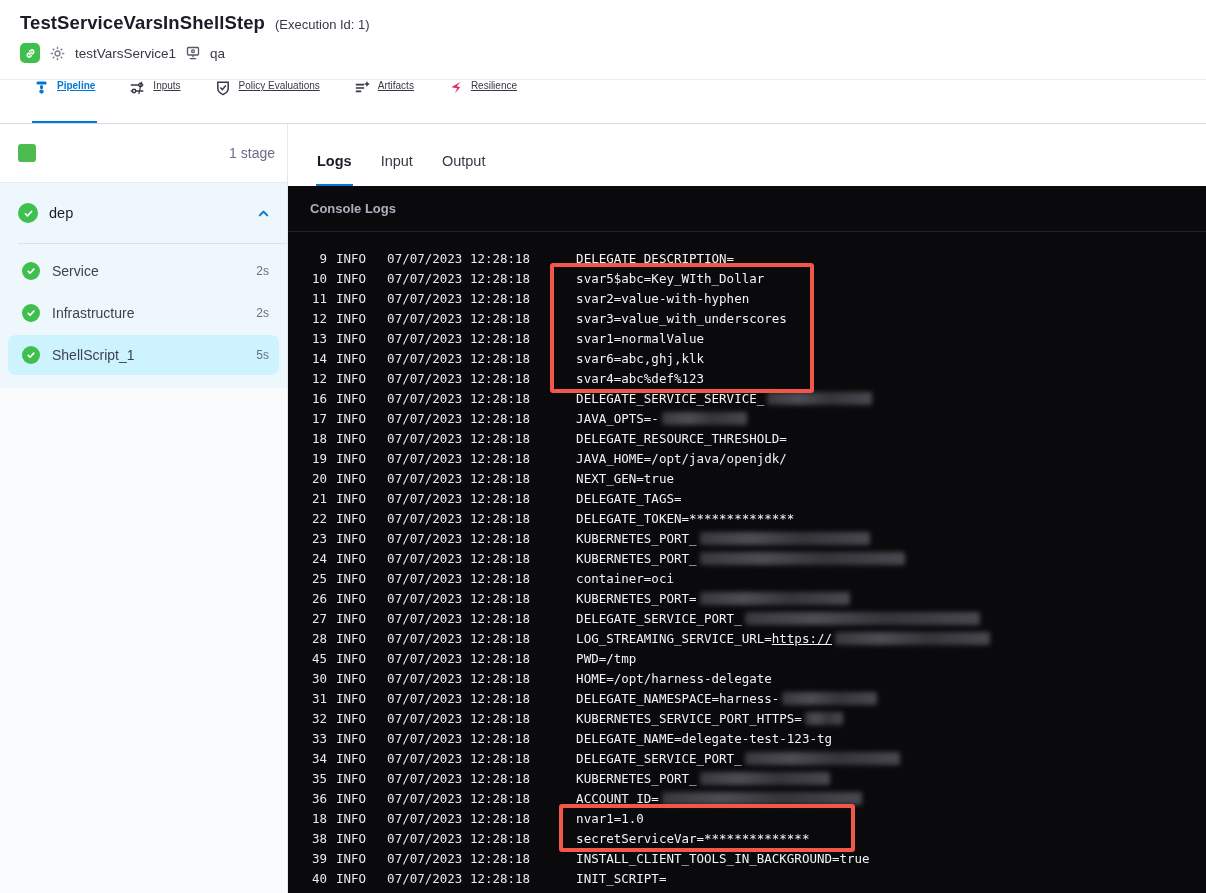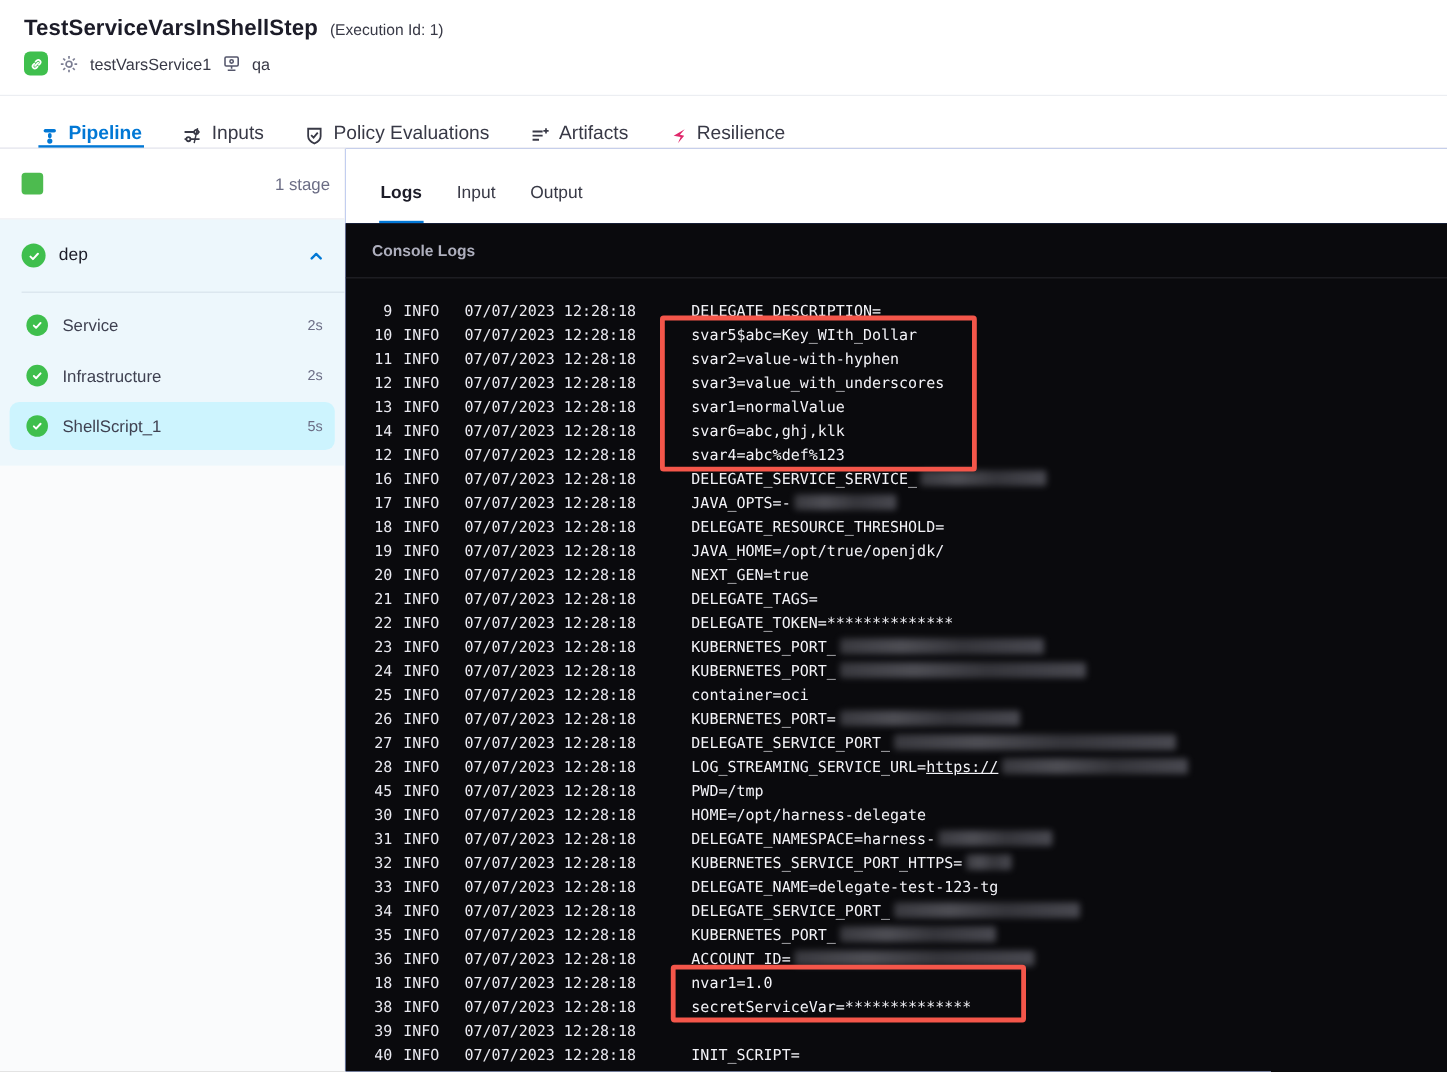--- a/index.html
+++ b/index.html
@@ -13,22 +13,22 @@
   .exec-id { font-size:13px; color:#383946; }
   .meta-row { margin-top:9px; display:flex; align-items:center; gap:9px; }
   .status-chip { width:20px; height:20px; border-radius:5px; background:#3fbf4d;
     display:flex; align-items:center; justify-content:center; }
   .meta-icon { display:flex; align-items:center; }
   .meta-text { font-size:13.5px; color:#383946; }
 
   
   .nav-tabs { height:44px; background:#fff; border-bottom:1px solid #d9dae5;
     display:flex; align-items:stretch; padding-left:32px; gap:30px; }
-  .nav-tab { display:flex; align-items:flex-end; gap:8px; font-size:16px; color:#383946;
-    border-bottom:2px solid transparent; cursor:pointer; padding:0 2px; }
+  .nav-tab { display:flex; align-items:flex-start; gap:8px; font-size:10px; color:#383946;
+    border-bottom:2px solid transparent; cursor:pointer; padding:0 2px;text-decoration:underline; }
   .nav-tab.active { color:#0278d5; font-weight:bold; border-bottom-color:#0278d5; }
   .nav-tab svg { display:block; }
 
   
   .body { display:flex; height:769px; }
 
   
   .sidebar { width:288px; flex:0 0 288px; background:#fafbfc; border-right:1px solid #e6e7ec;
     display:flex; flex-direction:column; }
   .stage-row { height:59px; background:#fff; border-bottom:1px solid #ebecf0;
@@ -233,41 +233,41 @@
           <div class="log-row"><span class="log-num">9</span><span class="log-lvl">INFO</span><span class="log-ts">07/07/2023 12:28:18</span><span class="log-msg"><span>DELEGATE_DESCRIPTION=</span></span></div>
           <div class="log-row"><span class="log-num">10</span><span class="log-lvl">INFO</span><span class="log-ts">07/07/2023 12:28:18</span><span class="log-msg"><span>svar5$abc=Key_WIth_Dollar</span></span></div>
           <div class="log-row"><span class="log-num">11</span><span class="log-lvl">INFO</span><span class="log-ts">07/07/2023 12:28:18</span><span class="log-msg"><span>svar2=value-with-hyphen</span></span></div>
           <div class="log-row"><span class="log-num">12</span><span class="log-lvl">INFO</span><span class="log-ts">07/07/2023 12:28:18</span><span class="log-msg"><span>svar3=value_with_underscores</span></span></div>
           <div class="log-row"><span class="log-num">13</span><span class="log-lvl">INFO</span><span class="log-ts">07/07/2023 12:28:18</span><span class="log-msg"><span>svar1=normalValue</span></span></div>
           <div class="log-row"><span class="log-num">14</span><span class="log-lvl">INFO</span><span class="log-ts">07/07/2023 12:28:18</span><span class="log-msg"><span>svar6=abc,ghj,klk</span></span></div>
           <div class="log-row"><span class="log-num">12</span><span class="log-lvl">INFO</span><span class="log-ts">07/07/2023 12:28:18</span><span class="log-msg"><span>svar4=abc%def%123</span></span></div>
           <div class="log-row"><span class="log-num">16</span><span class="log-lvl">INFO</span><span class="log-ts">07/07/2023 12:28:18</span><span class="log-msg"><span>DELEGATE_SERVICE_SERVICE_</span><span class="redact" style="width: 105px;"></span></span></div>
           <div class="log-row"><span class="log-num">17</span><span class="log-lvl">INFO</span><span class="log-ts">07/07/2023 12:28:18</span><span class="log-msg"><span>JAVA_OPTS=-</span><span class="redact" style="width: 85px;"></span></span></div>
           <div class="log-row"><span class="log-num">18</span><span class="log-lvl">INFO</span><span class="log-ts">07/07/2023 12:28:18</span><span class="log-msg"><span>DELEGATE_RESOURCE_THRESHOLD=</span></span></div>
-          <div class="log-row"><span class="log-num">19</span><span class="log-lvl">INFO</span><span class="log-ts">07/07/2023 12:28:18</span><span class="log-msg"><span>JAVA_HOME=/opt/true/openjdk/</span></span></div>
+          <div class="log-row"><span class="log-num">19</span><span class="log-lvl">INFO</span><span class="log-ts">07/07/2023 12:28:18</span><span class="log-msg"><span>JAVA_HOME=/opt/java/openjdk/</span></span></div>
           <div class="log-row"><span class="log-num">20</span><span class="log-lvl">INFO</span><span class="log-ts">07/07/2023 12:28:18</span><span class="log-msg"><span>NEXT_GEN=true</span></span></div>
           <div class="log-row"><span class="log-num">21</span><span class="log-lvl">INFO</span><span class="log-ts">07/07/2023 12:28:18</span><span class="log-msg"><span>DELEGATE_TAGS=</span></span></div>
           <div class="log-row"><span class="log-num">22</span><span class="log-lvl">INFO</span><span class="log-ts">07/07/2023 12:28:18</span><span class="log-msg"><span>DELEGATE_TOKEN=**************</span></span></div>
           <div class="log-row"><span class="log-num">23</span><span class="log-lvl">INFO</span><span class="log-ts">07/07/2023 12:28:18</span><span class="log-msg"><span>KUBERNETES_PORT_</span><span class="redact" style="width: 170px;"></span></span></div>
           <div class="log-row"><span class="log-num">24</span><span class="log-lvl">INFO</span><span class="log-ts">07/07/2023 12:28:18</span><span class="log-msg"><span>KUBERNETES_PORT_</span><span class="redact" style="width: 205px;"></span></span></div>
           <div class="log-row"><span class="log-num">25</span><span class="log-lvl">INFO</span><span class="log-ts">07/07/2023 12:28:18</span><span class="log-msg"><span>container=oci</span></span></div>
           <div class="log-row"><span class="log-num">26</span><span class="log-lvl">INFO</span><span class="log-ts">07/07/2023 12:28:18</span><span class="log-msg"><span>KUBERNETES_PORT=</span><span class="redact" style="width: 150px;"></span></span></div>
           <div class="log-row"><span class="log-num">27</span><span class="log-lvl">INFO</span><span class="log-ts">07/07/2023 12:28:18</span><span class="log-msg"><span>DELEGATE_SERVICE_PORT_</span><span class="redact" style="width: 235px;"></span></span></div>
           <div class="log-row"><span class="log-num">28</span><span class="log-lvl">INFO</span><span class="log-ts">07/07/2023 12:28:18</span><span class="log-msg"><span>LOG_STREAMING_SERVICE_URL=</span><span class="log-link">https://</span><span class="redact" style="width: 155px;"></span></span></div>
           <div class="log-row"><span class="log-num">45</span><span class="log-lvl">INFO</span><span class="log-ts">07/07/2023 12:28:18</span><span class="log-msg"><span>PWD=/tmp</span></span></div>
           <div class="log-row"><span class="log-num">30</span><span class="log-lvl">INFO</span><span class="log-ts">07/07/2023 12:28:18</span><span class="log-msg"><span>HOME=/opt/harness-delegate</span></span></div>
           <div class="log-row"><span class="log-num">31</span><span class="log-lvl">INFO</span><span class="log-ts">07/07/2023 12:28:18</span><span class="log-msg"><span>DELEGATE_NAMESPACE=harness-</span><span class="redact" style="width: 95px;"></span></span></div>
           <div class="log-row"><span class="log-num">32</span><span class="log-lvl">INFO</span><span class="log-ts">07/07/2023 12:28:18</span><span class="log-msg"><span>KUBERNETES_SERVICE_PORT_HTTPS=</span><span class="redact" style="width: 38px;"></span></span></div>
           <div class="log-row"><span class="log-num">33</span><span class="log-lvl">INFO</span><span class="log-ts">07/07/2023 12:28:18</span><span class="log-msg"><span>DELEGATE_NAME=delegate-test-123-tg</span></span></div>
           <div class="log-row"><span class="log-num">34</span><span class="log-lvl">INFO</span><span class="log-ts">07/07/2023 12:28:18</span><span class="log-msg"><span>DELEGATE_SERVICE_PORT_</span><span class="redact" style="width: 155px;"></span></span></div>
           <div class="log-row"><span class="log-num">35</span><span class="log-lvl">INFO</span><span class="log-ts">07/07/2023 12:28:18</span><span class="log-msg"><span>KUBERNETES_PORT_</span><span class="redact" style="width: 130px;"></span></span></div>
           <div class="log-row"><span class="log-num">36</span><span class="log-lvl">INFO</span><span class="log-ts">07/07/2023 12:28:18</span><span class="log-msg"><span>ACCOUNT_ID=</span><span class="redact" style="width: 200px;"></span></span></div>
           <div class="log-row"><span class="log-num">18</span><span class="log-lvl">INFO</span><span class="log-ts">07/07/2023 12:28:18</span><span class="log-msg"><span>nvar1=1.0</span></span></div>
           <div class="log-row"><span class="log-num">38</span><span class="log-lvl">INFO</span><span class="log-ts">07/07/2023 12:28:18</span><span class="log-msg"><span>secretServiceVar=**************</span></span></div>
-          <div class="log-row"><span class="log-num">39</span><span class="log-lvl">INFO</span><span class="log-ts">07/07/2023 12:28:18</span></div>
+          <div class="log-row"><span class="log-num">39</span><span class="log-lvl">INFO</span><span class="log-ts">07/07/2023 12:28:18</span><span class="log-msg"><span>INSTALL_CLIENT_TOOLS_IN_BACKGROUND=true</span></span></div>
           <div class="log-row"><span class="log-num">40</span><span class="log-lvl">INFO</span><span class="log-ts">07/07/2023 12:28:18</span><span class="log-msg"><span>INIT_SCRIPT=</span></span></div>
         </div>
       <div class="hl hl-1"></div>
       <div class="hl hl-2"></div>
     </div>
   </div>
 
 </div>
 
 </body></html>

